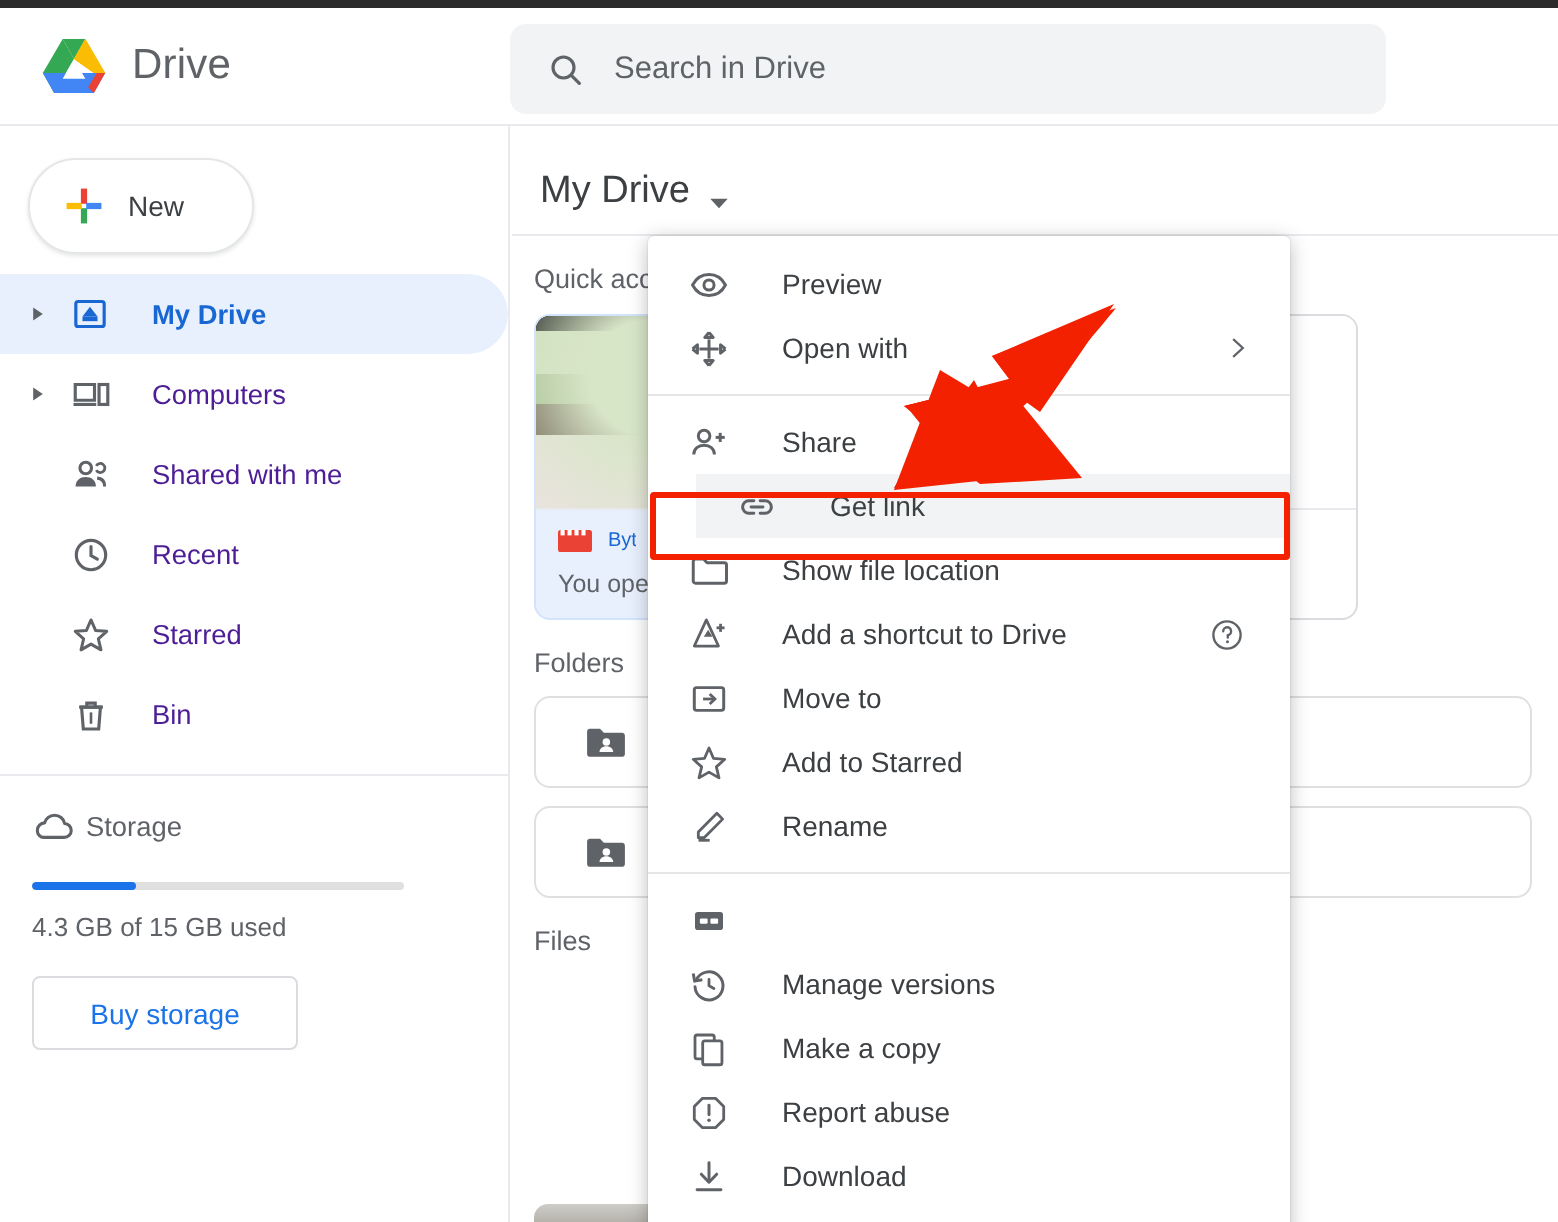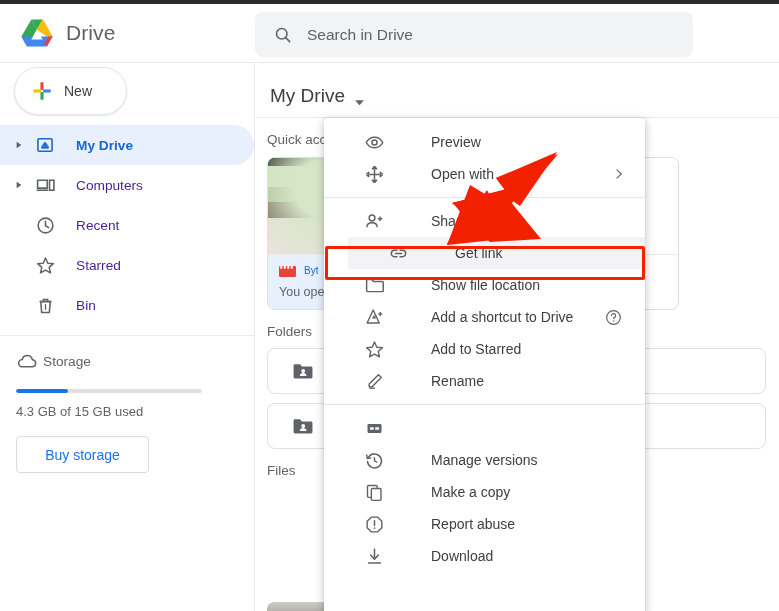--- a/index.html
+++ b/index.html
@@ -53,21 +53,21 @@
   .header-divider-left {
     position:absolute; top:62px; left:0; width:255px; height:1px; background:#e8eaed;
   }
 
   
   .sidebar {
     position:absolute; top:63px; left:0; width:255px; height:548px;
     background:#fff; border-right:1px solid #e8eaed;
   }
   .new-btn {
-    margin:4px 0 10px 14px;
+    margin:16px 0 10px 14px;
     width:113px; height:48px;
     border:1px solid #e4e6e8; border-radius:24px;
     background:#fff;
     display:flex; align-items:center; gap:11px;
     padding-left:16px;
     box-shadow:0 1px 2px rgba(60,64,67,0.14);
     cursor:pointer;
   }
   .plus-icon { width:22px; height:22px; flex:none; }
   .new-label { font-size:14px; color:#3c4043; font-family:"Liberation Sans", sans-serif; }
@@ -177,22 +177,21 @@
     background:#fff;
     box-shadow:0 2px 10px rgba(0,0,0,0.26), 0 0 1px rgba(0,0,0,0.2);
     border-radius:3px;
     padding:8px 0 0 0;
     z-index:30;
     height:500px;
     overflow:hidden;
   }
   .mi {
     height:32px; display:flex; align-items:center; cursor:pointer; position:relative;
-    padding-left:39px;
-    gap:20px;
+    padding-left:19px;
   }
   .mi.highlight { background:#f1f3f4;margin-left:24px;}
   .mi-icon { width:22px; height:22px; flex:none; display:flex; align-items:center; justify-content:center;}
   .mi-label { margin-left:26px; font-size:14px; color:#3c4043; white-space:nowrap;}
   .mi-right { position:absolute; right:22px; display:flex; align-items:center;}
   .mi-sep { height:1px; background:#e4e6e8; margin:7px 0; }
 
   .hl-box {
     position:absolute; left:325px; top:246px; width:320px; height:34px;
     border:3px solid #f32100; border-radius:2px; z-index:40; pointer-events:none;
@@ -276,20 +275,32 @@
         <span class="nav-icon">
           <svg viewBox="0 0 24 24" width="21" height="21">
             <path d="M3 6 H14 V15 H3 Z" fill="none" stroke="#5f6368" stroke-width="1.8"></path>
             <line x1="2" y1="17.4" x2="15" y2="17.4" stroke="#5f6368" stroke-width="1.8"></line>
             <rect x="16.6" y="6" width="5" height="11.4" fill="none" stroke="#5f6368" stroke-width="1.8"></rect>
           </svg>
         </span>
         <span class="nav-label">Computers</span>
       </div>
 
+      <div class="nav-item">
+        <span class="caret"></span>
+        <span class="nav-icon">
+          <svg viewBox="0 0 24 24" width="21" height="21">
+            <circle cx="9" cy="8" r="3.3" fill="none" stroke="#5f6368" stroke-width="1.8"></circle>
+            <path d="M3.2 18.5c0-3.4 2.6-5.3 5.8-5.3s5.8 1.9 5.8 5.3" fill="#5f6368"></path>
+            <path d="M15 9.2a2.6 2.6 0 1 0 0-2.4" fill="none" stroke="#5f6368" stroke-width="1.6"></path>
+            <path d="M15.5 13.8c2.6.2 4.3 1.9 4.3 4.7" fill="none" stroke="#5f6368" stroke-width="1.8"></path>
+          </svg>
+        </span>
+        <span class="nav-label">Shared with me</span>
+      </div>
 
       <div class="nav-item">
         <span class="caret"></span>
         <span class="nav-icon">
           <svg viewBox="0 0 24 24" width="21" height="21">
             <circle cx="12" cy="12" r="8.4" fill="none" stroke="#5f6368" stroke-width="1.8"></circle>
             <path d="M12 7.2 V12.3 L15.6 14.4" fill="none" stroke="#5f6368" stroke-width="1.8" stroke-linecap="round"></path>
           </svg>
         </span>
         <span class="nav-label">Recent</span>
@@ -500,20 +511,30 @@
       <span class="mi-label">Add a shortcut to Drive</span>
       <span class="mi-right">
         <svg viewBox="0 0 24 24" width="19" height="19">
           <circle cx="12" cy="12" r="8.6" fill="none" stroke="#5f6368" stroke-width="1.5"></circle>
           <path d="M9.6 9.6a2.5 2.5 0 1 1 2.9 2.5v1.5" fill="none" stroke="#5f6368" stroke-width="1.5" stroke-linecap="round"></path>
           <circle cx="12.3" cy="16.3" r="0.95" fill="#5f6368"></circle>
         </svg>
       </span>
     </div>
 
+    <div class="mi">
+      <span class="mi-icon">
+        <svg viewBox="0 0 24 24" width="21" height="21">
+          <rect x="3.6" y="5.5" width="16.8" height="13" rx="1.3" fill="none" stroke="#5f6368" stroke-width="1.7"></rect>
+          <line x1="8.6" y1="12" x2="15" y2="12" stroke="#5f6368" stroke-width="1.6"></line>
+          <polyline points="12.4,9.2 15.4,12 12.4,14.8" fill="none" stroke="#5f6368" stroke-width="1.6"></polyline>
+        </svg>
+      </span>
+      <span class="mi-label">Move to</span>
+    </div>
 
     <div class="mi">
       <span class="mi-icon">
         <svg viewBox="0 0 24 24" width="21" height="21">
           <polygon points="12,3.4 14.6,9.4 21,9.9 16.2,14.2 17.7,20.5 12,17.2 6.3,20.5 7.8,14.2 3,9.9 9.4,9.4" fill="none" stroke="#5f6368" stroke-width="1.6" stroke-linejoin="round"></polygon>
         </svg>
       </span>
       <span class="mi-label">Add to Starred</span>
     </div>
 

